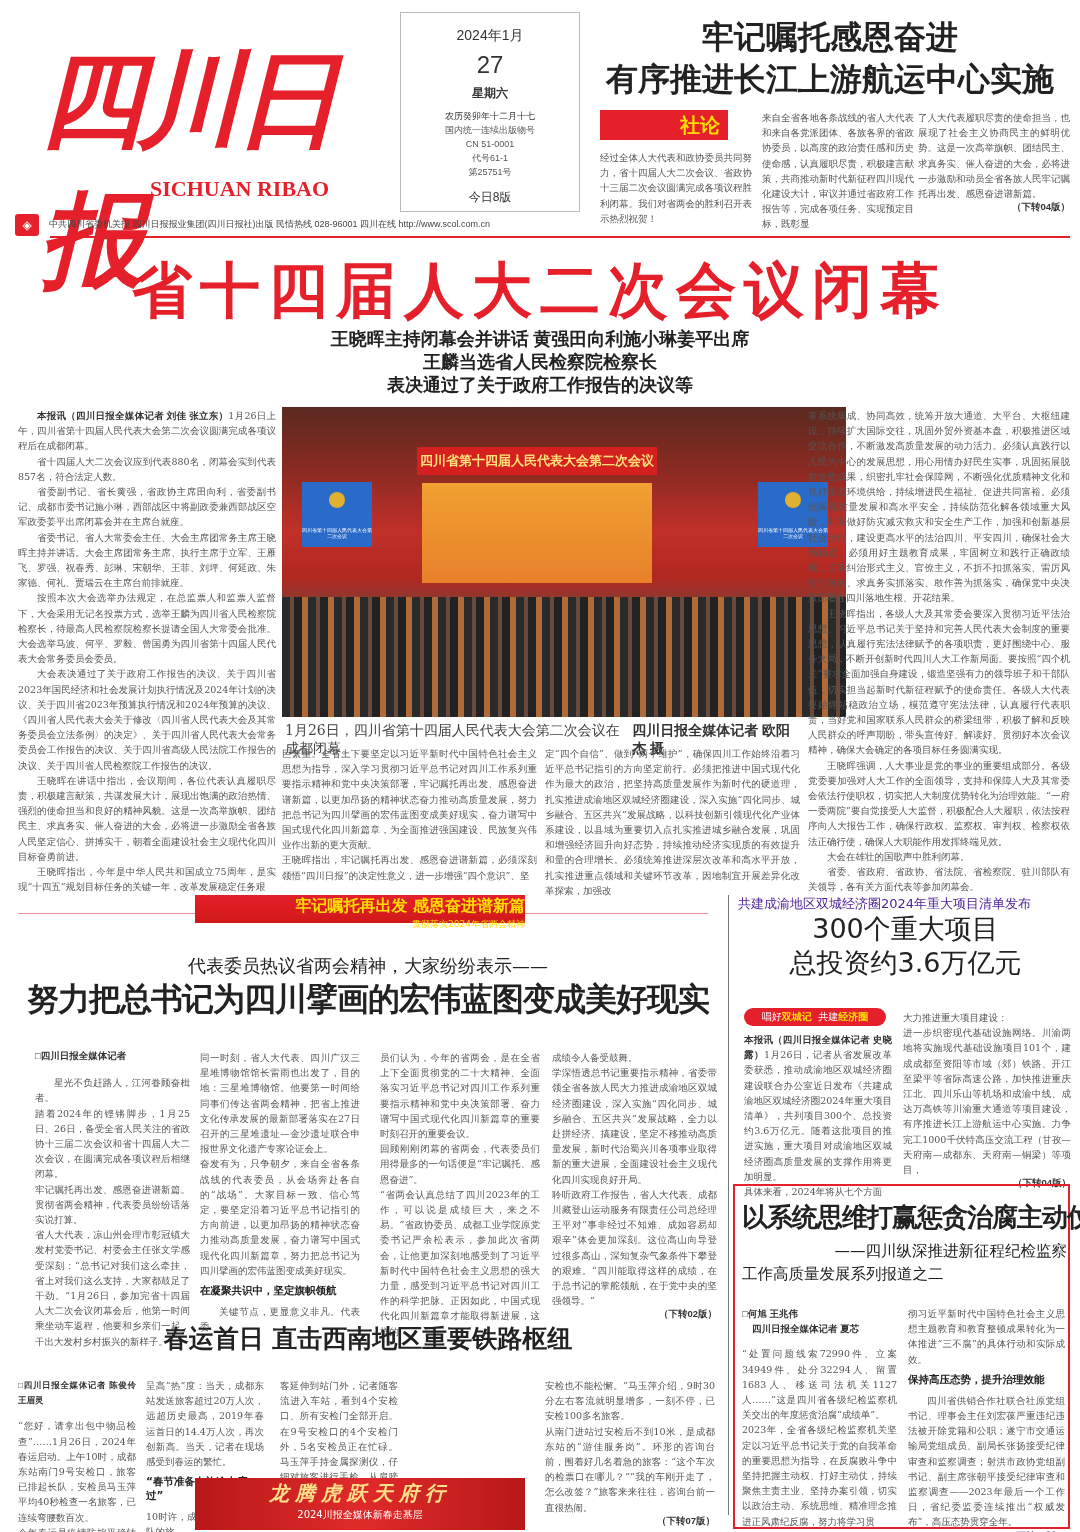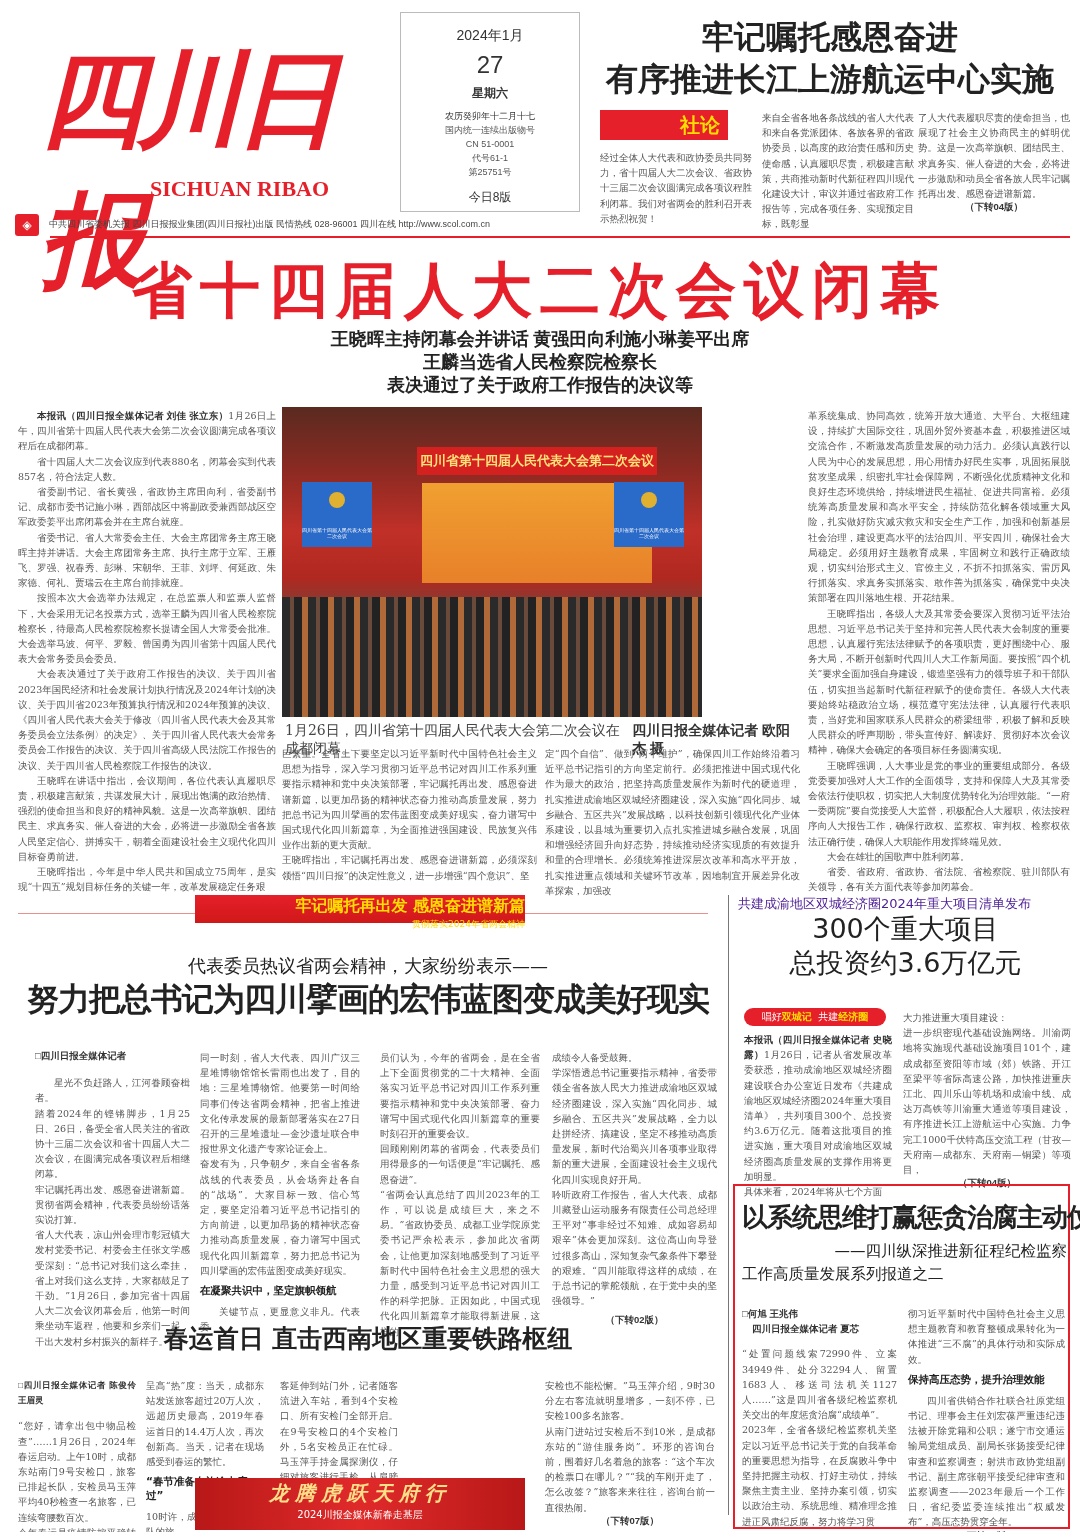--- a/index.html
+++ b/index.html
@@ -17,24 +17,24 @@
 .mast-line{left:15px;top:214px;width:1055px;height:22px}
 .mast-icon{position:absolute;left:0;top:0;width:24px;height:22px;background:#e5202a;border-radius:3px;color:#fff;font-size:12px;text-align:center;line-height:22px}
 .mast-text{position:absolute;left:34px;top:4px;font-size:9px;font-family:"Liberation Sans",sans-serif;color:#444;white-space:nowrap}
 .mast-rule{left:50px;top:236px;width:1020px;height:2px;background:#e5202a}
 .top-headline{left:590px;top:16px;width:480px;text-align:center;font-family:"DejaVu Sans",sans-serif;font-weight:bold;font-size:32px;line-height:42px;color:#222}
 .editorial-tag{left:600px;top:110px;width:128px;height:30px;background:#e5202a;color:#ffde00;font-weight:bold;font-size:20px;text-align:right;padding-right:8px;line-height:30px}
 .col-text{font-size:9.5px;line-height:15.2px;color:#555;text-align:justify}
 .ed1{left:600px;top:150px;width:152px}
 .ed2{left:762px;top:110px;width:152px}
 .ed3{left:918px;top:110px;width:152px}
-.cont{font-family:"Liberation Sans",sans-serif;font-weight:bold;color:#333;font-size:9.5px;text-align:center}
+.cont{font-family:"Liberation Sans",sans-serif;font-weight:bold;color:#333;font-size:9.5px;text-align:right}
 .main-headline{left:0;top:250px;width:1080px;text-align:center;color:#e5202a;font-family:"DejaVu Sans",sans-serif;font-weight:bold;font-size:60px;letter-spacing:8px;line-height:80px}
 .subhead{left:0;top:328px;width:1080px;text-align:center;font-family:Liberation Serif, serif;font-weight:bold;font-size:18px;line-height:23px;color:#222}
-.photo{left:282px;top:407px;width:420px;height:310px;overflow:hidden;background:linear-gradient(#5a2a20 0%,#8a2a22 20%,#c03028 40%,#b02820 55%,#6a4a40 70%,#3a3030 100%)}
+.photo{left:282px;top:407px;width:564px;height:310px;overflow:hidden;background:linear-gradient(#5a2a20 0%,#8a2a22 20%,#c03028 40%,#b02820 55%,#6a4a40 70%,#3a3030 100%)}
 .photo .banner{position:absolute;left:135px;top:40px;width:240px;height:28px;background:#d52020;color:#ffe27a;font-weight:bold;font-size:13px;text-align:center;line-height:28px}
 .photo .stage{position:absolute;left:140px;top:76px;width:230px;height:100px;background:linear-gradient(#f0a030,#e8802a)}
 .photo .screenL{position:absolute;left:20px;top:75px;width:70px;height:65px;background:#2a6ac8}
 .photo .screenR{position:absolute;right:18px;top:75px;width:70px;height:65px;background:#2a6ac8}
 .photo .screen-txt{position:absolute;bottom:8px;width:100%;text-align:center;color:#fff;font-size:5px}
 .photo .emblem{position:absolute;left:27px;top:10px;width:16px;height:16px;border-radius:50%;background:#e0b030}
 .photo .crowd{position:absolute;left:0;top:190px;width:100%;height:120px;background:repeating-linear-gradient(90deg,#2a2a2a 0 8px,#6a4a3a 8px 12px,#222 12px 20px,#b06a3a 20px 26px)}
 .caption{left:285px;top:722px;width:510px;font-size:14px;color:#444;display:flex;justify-content:flex-start}
 .caption .credit{font-family:"Liberation Sans",sans-serif;font-weight:bold;color:#333}
 .c-left{left:18px;top:408px;width:258px}
@@ -184,21 +184,21 @@
   <div class="subsec">在凝聚共识中，坚定旗帜领航</div>
   <div class="col-text" style="text-indent:2em">关键节点，更显意义非凡。代表委</div>
 </div>
 <div class="abs col-text b3" style="white-space:pre-line">员们认为，今年的省两会，是在全省上下全面贯彻党的二十大精神、全面落实习近平总书记对四川工作系列重要指示精神和党中央决策部署、奋力谱写中国式现代化四川新篇章的重要时刻召开的重要会议。
 回顾刚刚闭幕的省两会，代表委员们用得最多的一句话便是“牢记嘱托、感恩奋进”。
 “省两会认真总结了四川2023年的工作，可以说是成绩巨大，来之不易。”省政协委员、成都工业学院原党委书记严余松表示，参加此次省两会，让他更加深刻地感受到了习近平新时代中国特色社会主义思想的强大力量，感受到习近平总书记对四川工作的科学把脉。正因如此，中国式现代化四川新篇章才能取得新进展，这样的</div>
 <div class="abs b4">
   <div class="col-text" style="white-space:pre-line">成绩令人备受鼓舞。
 学深悟透总书记重要指示精神，省委带领全省各族人民大力推进成渝地区双城经济圈建设，深入实施“四化同步、城乡融合、五区共兴”发展战略，全力以赴拼经济、搞建设，坚定不移推动高质量发展，新时代治蜀兴川各项事业取得新的重大进展，全面建设社会主义现代化四川实现良好开局。
 聆听政府工作报告，省人大代表、成都川藏登山运动服务有限责任公司总经理王平对“事非经过不知难、成如容易却艰辛”体会更加深刻。这位高山向导登过很多高山，深知复杂气象条件下攀登的艰难。“四川能取得这样的成绩，在于总书记的掌舵领航，在于党中央的坚强领导。”</div>
-  <div class="cont" style="margin-top:6px">（下转02版）</div>
+  <div class="cont" style="">（下转02版）</div>
 </div>
 
 <div class="abs h3">春运首日  直击西南地区重要铁路枢纽</div>
 <div class="abs r1">
   <div class="byline col-text" style="font-size:8.5px;margin-bottom:10px">□四川日报全媒体记者 陈俊伶 王眉灵</div>
   <div class="col-text" style="white-space:pre-line">“您好，请拿出包中物品检查”……1月26日，2024年春运启动。上午10时，成都东站南门9号安检口，旅客已排起长队，安检员马玉萍平均40秒检查一名旅客，已连续弯腰数百次。
 今年春运是疫情防控平稳转段后的首个常态化春运。作为西南地区重要的铁路枢纽，成都东站的春运首日，已</div>
 </div>
 <div class="abs r2">
   <div class="col-text">呈高“热”度：当天，成都东站发送旅客超过20万人次，远超历史最高，2019年春运首日的14.4万人次，再次创新高。当天，记者在现场感受到春运的繁忙。</div>

